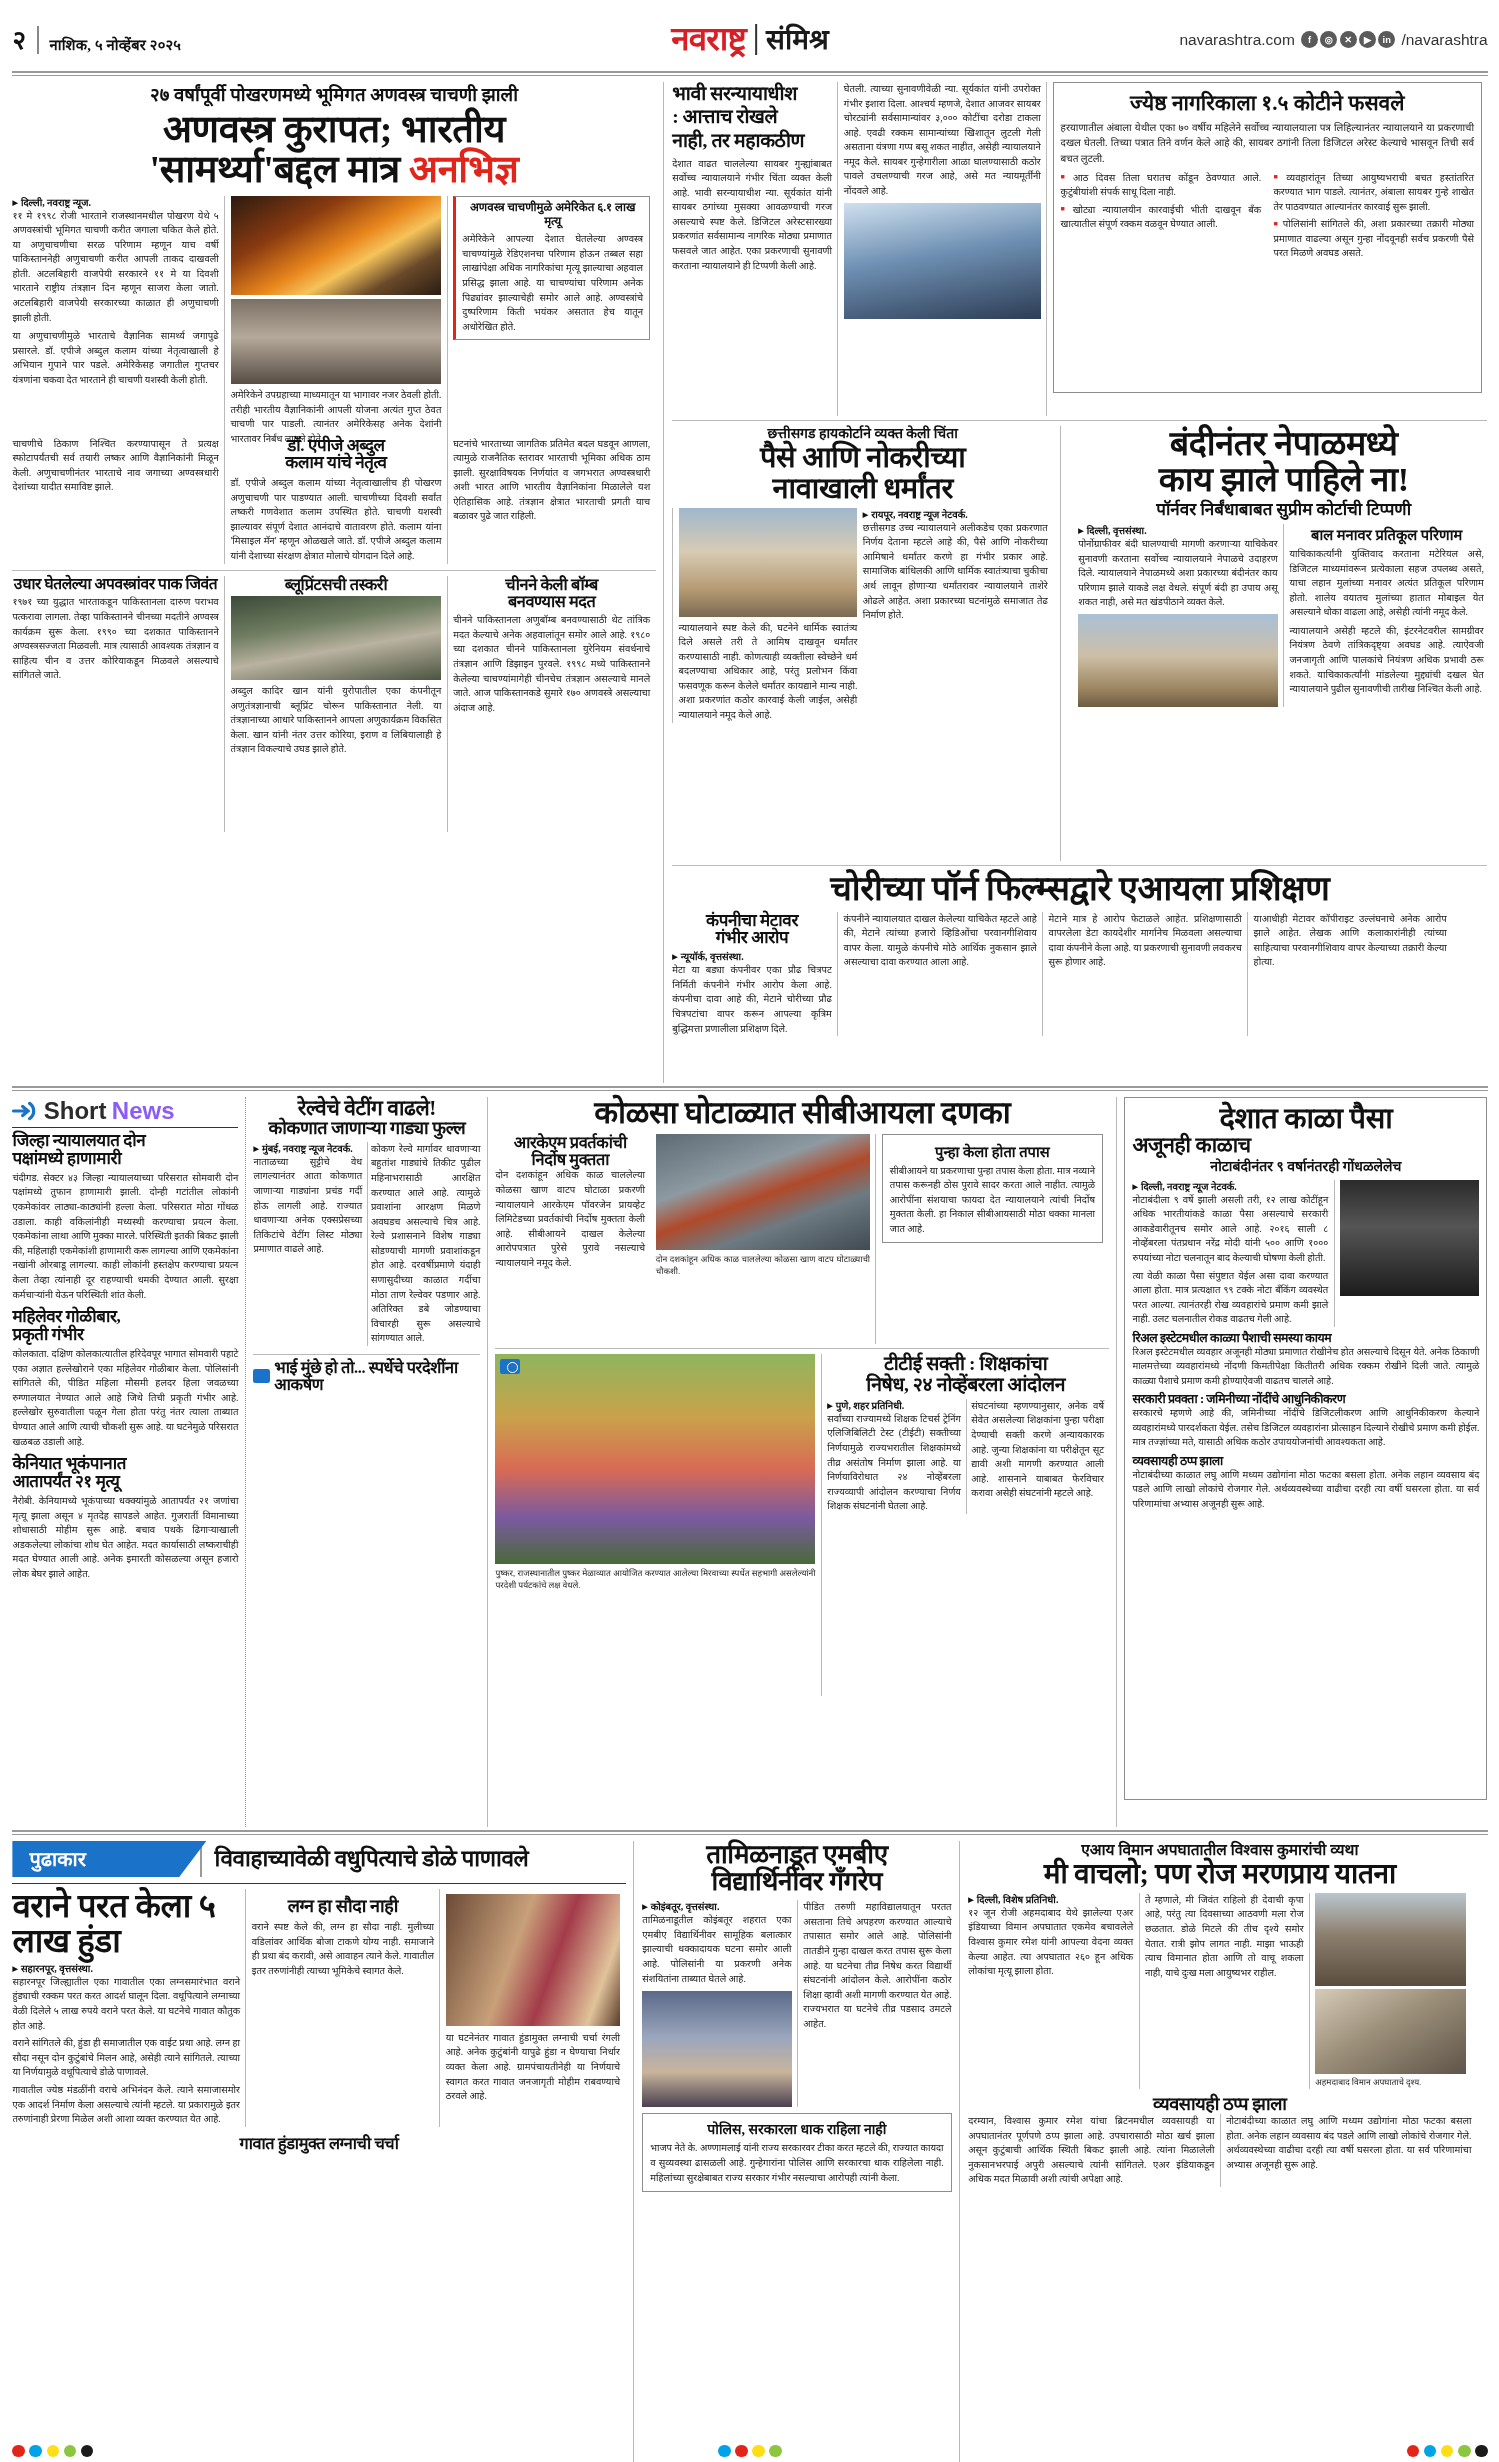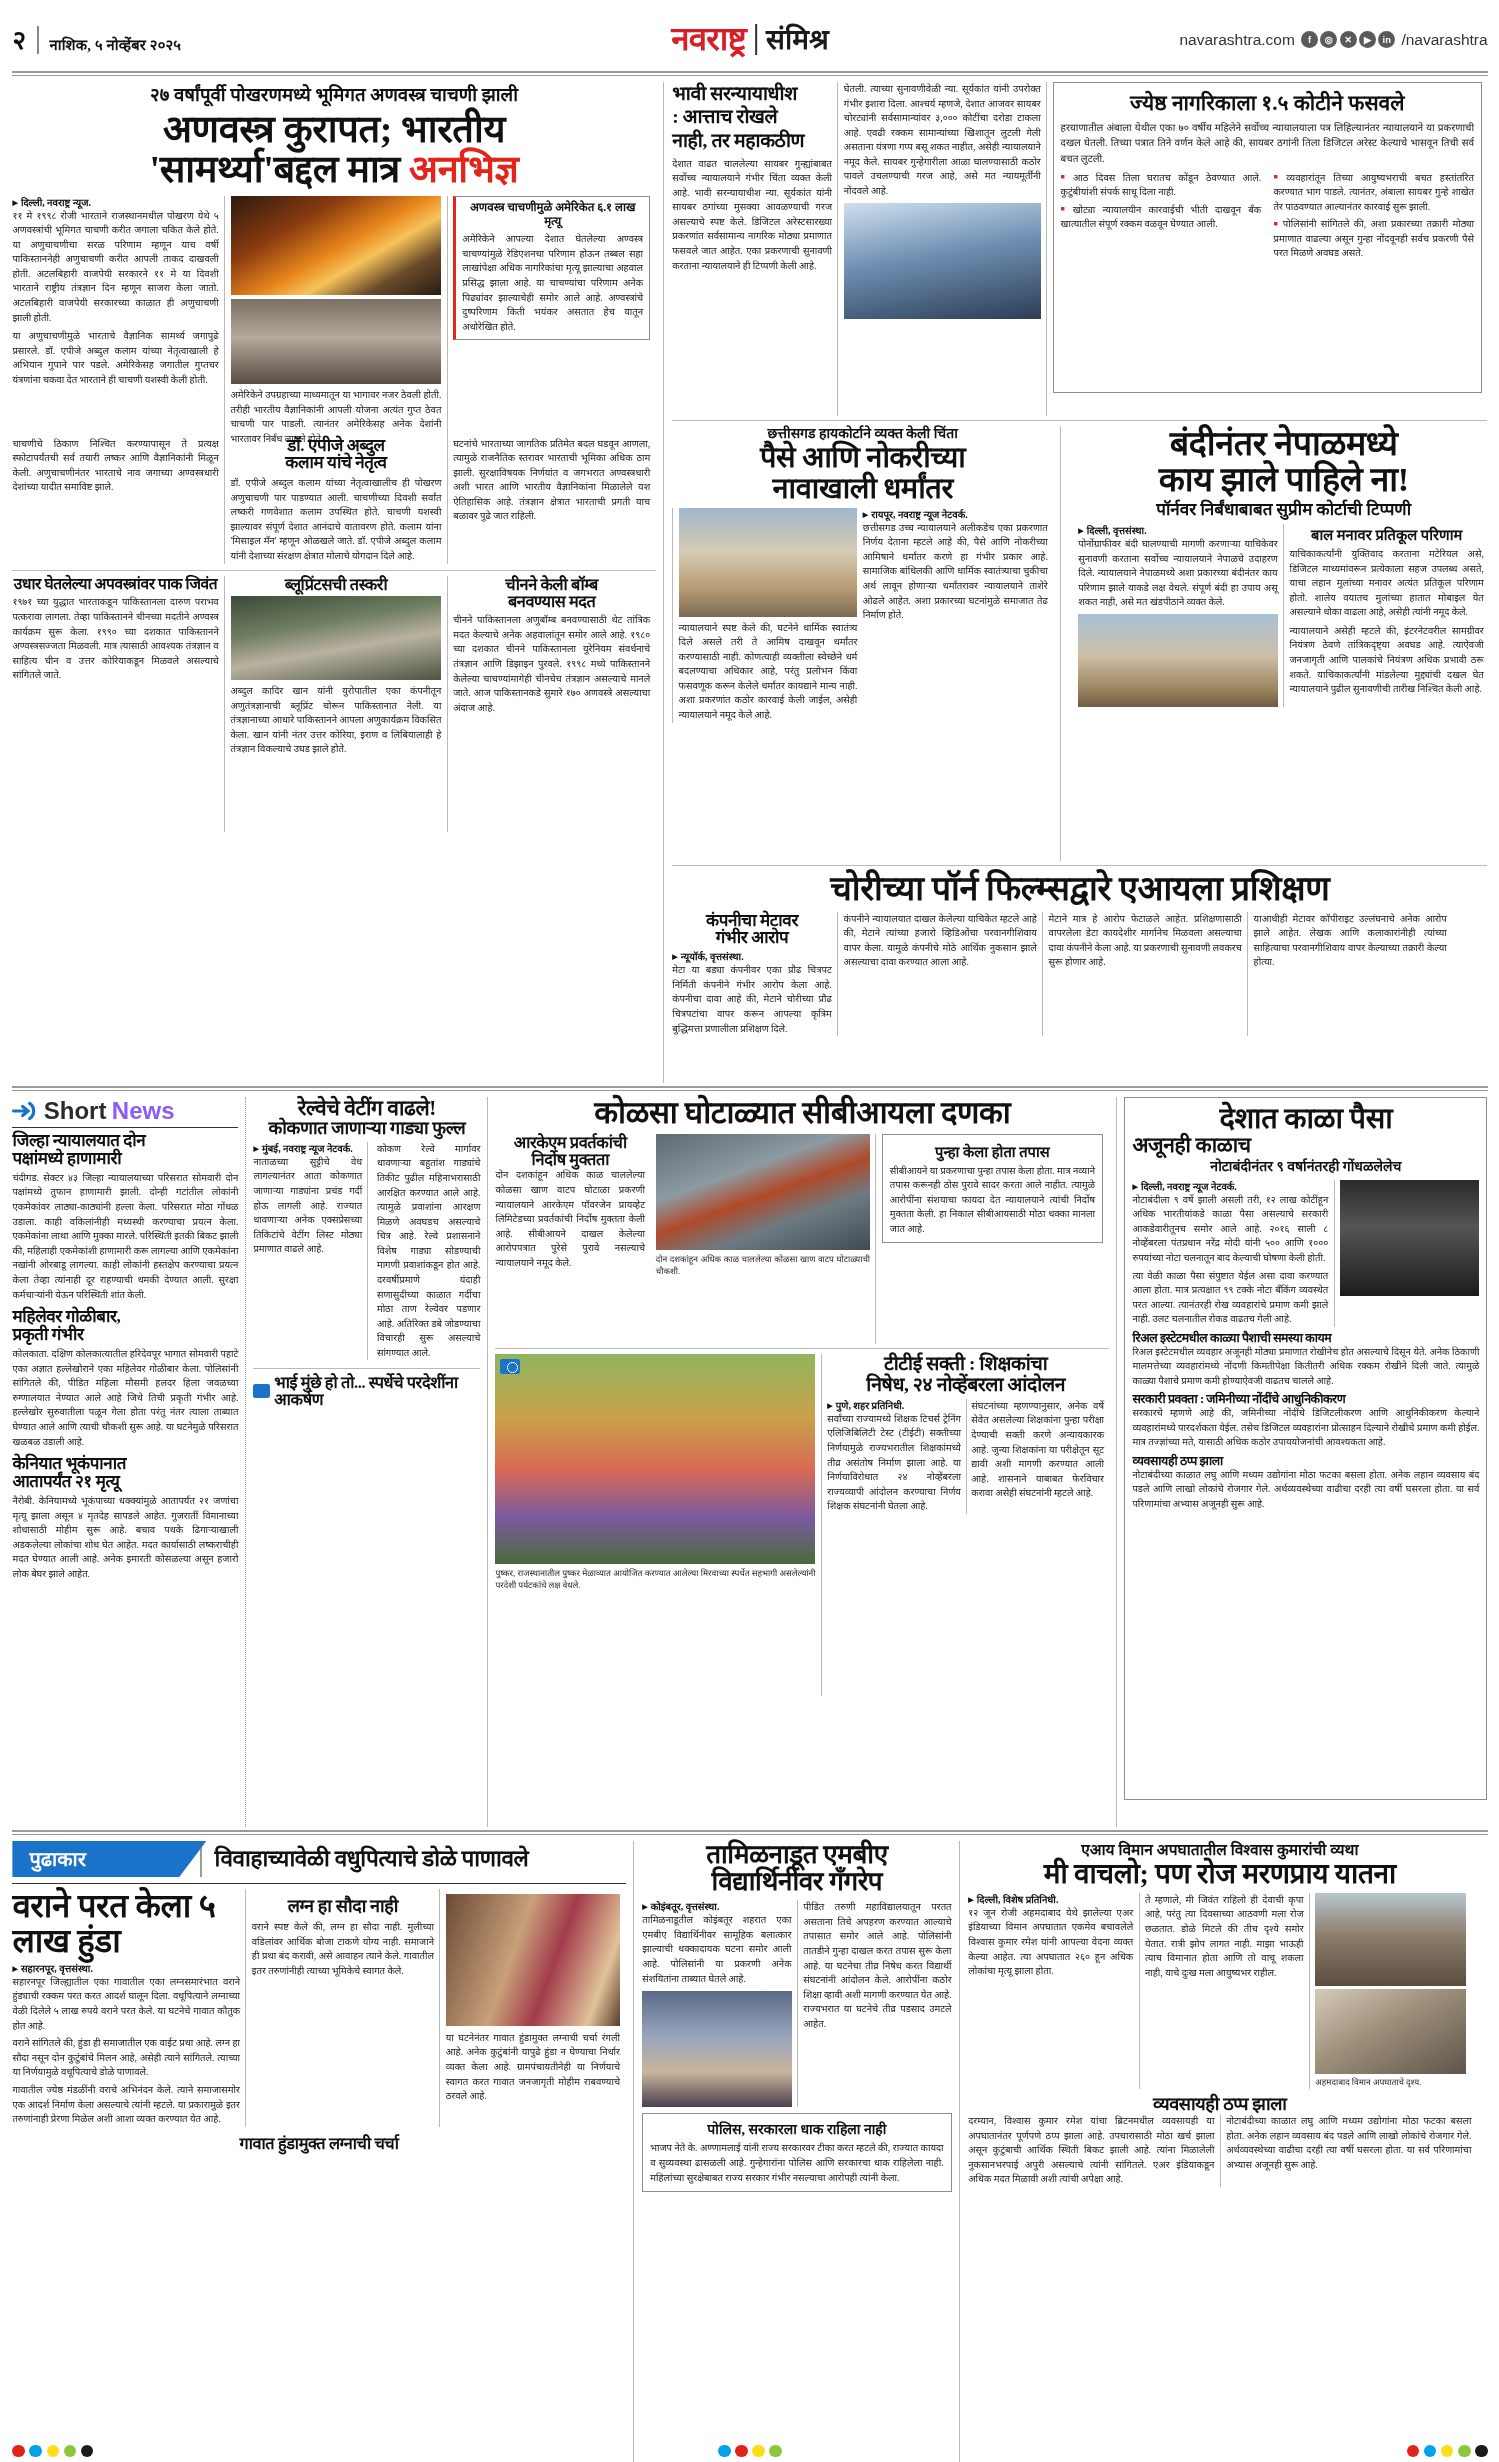--- a/index.html
+++ b/index.html
@@ -285,21 +285,21 @@
     </div>
 
     <div class="dotrule" style="width:242px; padding:0 7px;">
       <div class="hl" style="font-size:21px; text-align:center;">रेल्वेचे वेटींग वाढले!</div>
       <div class="hl" style="font-size:18px; text-align:center; margin-bottom:3.9px;">कोकणात जाणाऱ्या गाड्या फुल्ल</div>
       <div class="cols">
         <div style="width:50%; padding-right:4.7px;">
           <div class="dline tri">मुंबई, नवराष्ट्र न्यूज नेटवर्क.</div>
           <div class="body-t">नाताळच्या सुट्टीचे वेध लागल्यानंतर आता कोकणात जाणाऱ्या गाड्यांना प्रचंड गर्दी होऊ लागली आहे. राज्यात धावणाऱ्या अनेक एक्सप्रेसच्या तिकिटांचे वेटींग लिस्ट मोठ्या प्रमाणात वाढले आहे.</div>
         </div>
-        <div class="vrule" style="width:50%; padding-left:9px;">
+        <div class="vrule" style="width:50%; padding-left:3px;">
           <div class="body-t">कोकण रेल्वे मार्गावर धावणाऱ्या बहुतांश गाड्यांचे तिकीट पुढील महिनाभरासाठी आरक्षित करण्यात आले आहे. त्यामुळे प्रवाशांना आरक्षण मिळणे अवघडच असल्याचे चित्र आहे. रेल्वे प्रशासनाने विशेष गाड्या सोडण्याची मागणी प्रवाशांकडून होत आहे. दरवर्षीप्रमाणे यंदाही सणासुदीच्या काळात गर्दीचा मोठा ताण रेल्वेवर पडणार आहे. अतिरिक्त डबे जोडण्याचा विचारही सुरू असल्याचे सांगण्यात आले.</div>
         </div>
       </div>
 
       <div style="margin-top:7.8px; border-top:0.8px solid #b9b9b9; padding-top:4.7px;">
         <div style="display:flex; align-items:center; gap:4.7px;">
           <span style="width:18.6px;height:14px;background:#1a73c8;border-radius:2.3px;display:inline-block;position:relative;"></span>
           <span class="hl" style="font-size:16.3px;">भाई मुंछे हो तो... स्पर्धेचे परदेशींना आकर्षण</span>
         </div>
       </div>

